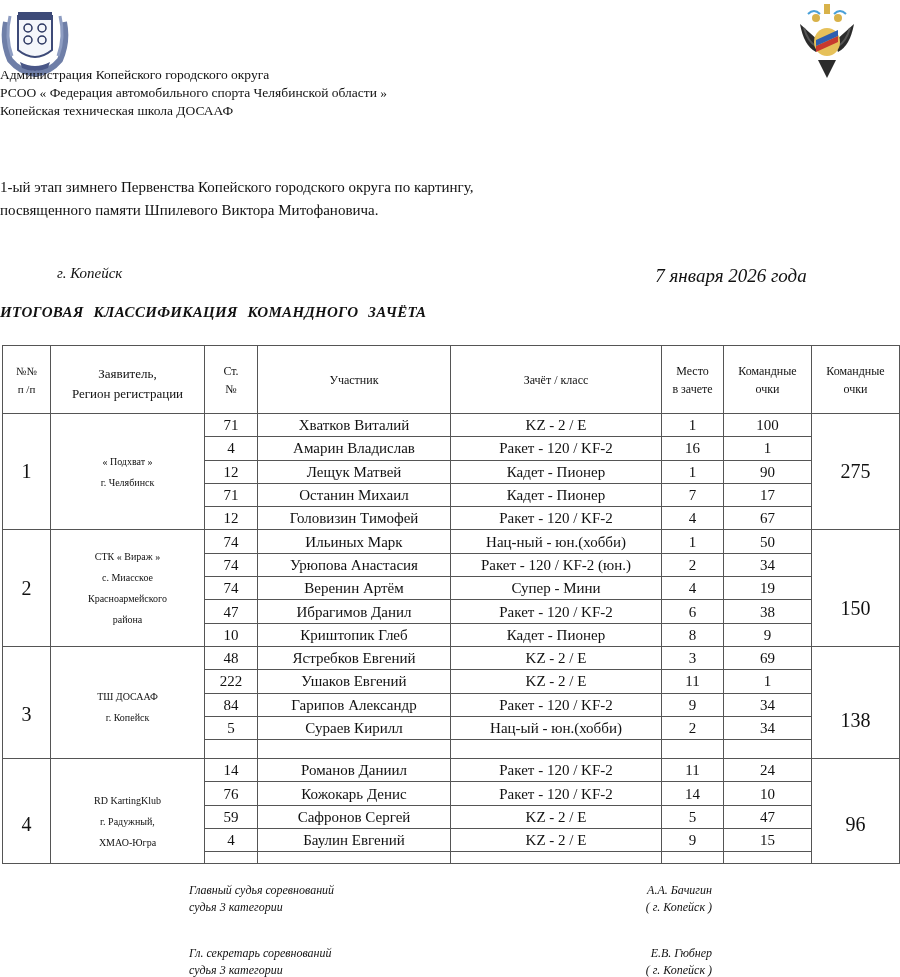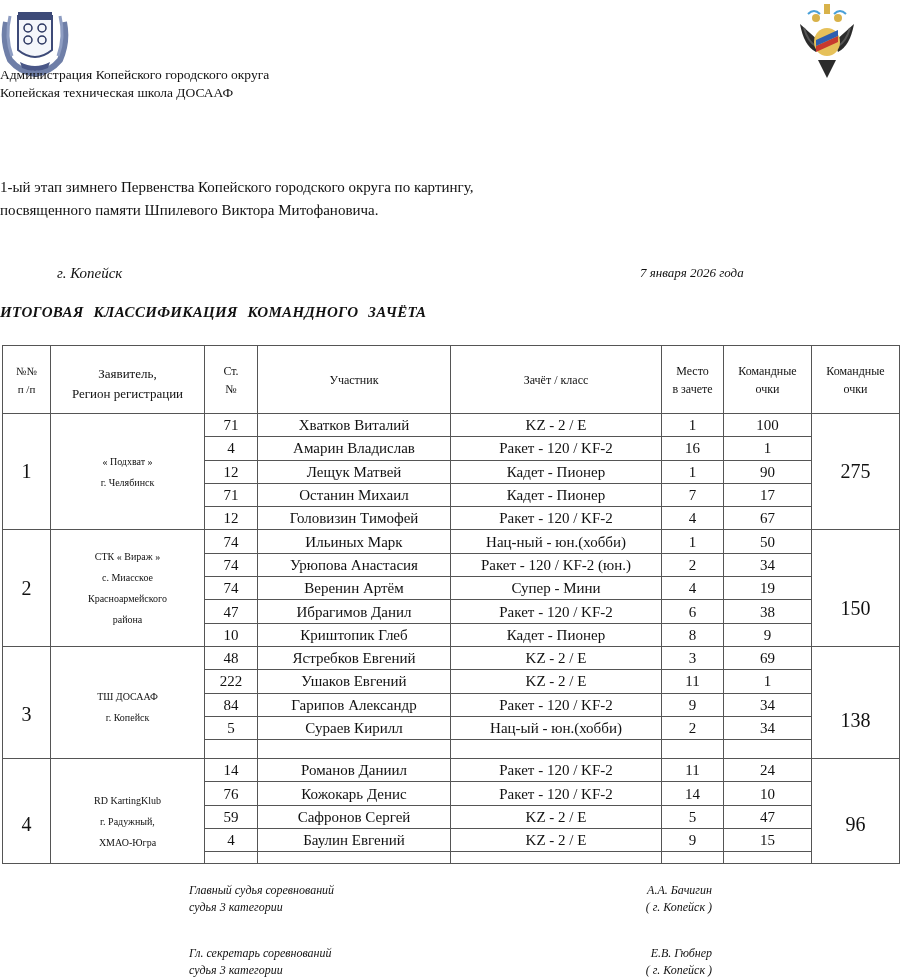--- a/index.html
+++ b/index.html
@@ -5,21 +5,21 @@
   html, body { margin:0; padding:0; background:#ffffff; }
   body { width:900px; height:977px; position:relative; overflow:hidden; color:#111; font-family:"Liberation Serif", "DejaVu Serif", serif; }
   .abs { position:absolute; }
   .center { }
   .logo-left { left:0; top:2px; width:70px; height:76px; }
   .logo-right { left:798px; top:2px; width:58px; height:78px; }
   .org { left:0; width:900px; font-size:13.5px; line-height:18px; }
   .title { left:0; width:848px; font-size:15px; line-height:23px; }
   .italic { font-style:italic; }
   .place { left:57px; top:265px; font-size:15px; }
-  .date { left:640px; width:182px; top:265px; font-size:13px; text-align:left; }
+  .date { left:640px; width:182px; top:265px; font-size:19px; text-align:center; }
   .heading { left:0; width:990px; top:304px; font-size:15px; font-weight:bold; font-style:italic; letter-spacing:0.3px; word-spacing:6px; }
 
   table.results { position:absolute; left:2px; top:345px; width:897px; border-collapse:collapse; table-layout:fixed; font-family:"Liberation Serif", "DejaVu Serif", serif; }
   table.results td, table.results th { border:1.2px solid #555; padding:0; text-align:center; vertical-align:middle; font-weight:normal; }
   table.results th { height:59px; font-size:12px; line-height:18px; }
   th.big-head { font-size:15px; }
   th.small-head { font-size:11.5px; vertical-align:top; padding-top:2px; }
   td.cell { height:22.3px; font-size:15px; line-height:18px; white-space:nowrap; }
   td.blank { height:18px; }
   td.blank-sm { height:11px; }
@@ -60,20 +60,21 @@
     <path d="M36 12 Q42 6 48 12" fill="none" stroke="#4aa0d8" stroke-width="2"></path>
     <ellipse cx="29" cy="40" rx="13" ry="14" fill="#e6c15a"></ellipse>
     <path d="M18 44 L40 34 L40 40 L18 50 Z" fill="#c83a2e"></path>
     <path d="M18 38 L40 28 L40 34 L18 44 Z" fill="#2e5fb0"></path>
     <path d="M20 58 L29 76 L38 58 Z" fill="#2b2b2b"></path>
   </svg>
 </div>
 
 <div class="abs org center" style="top:66px;">
   <div>Администрация  Копейского  городского  округа</div>
+  <div>РСОО  « Федерация  автомобильного  спорта  Челябинской  области »</div>
   <div>Копейская техническая школа ДОСААФ</div>
 </div>
 
 <div class="abs title center" style="top:176px;">
   <div>1-ый этап зимнего Первенства Копейского городского округа по картингу,</div>
   <div>посвященного памяти Шпилевого Виктора Митофановича.</div>
 </div>
 
 <div class="abs place italic">г. Копейск</div>
 <div class="abs date italic">7 января 2026  года</div>

